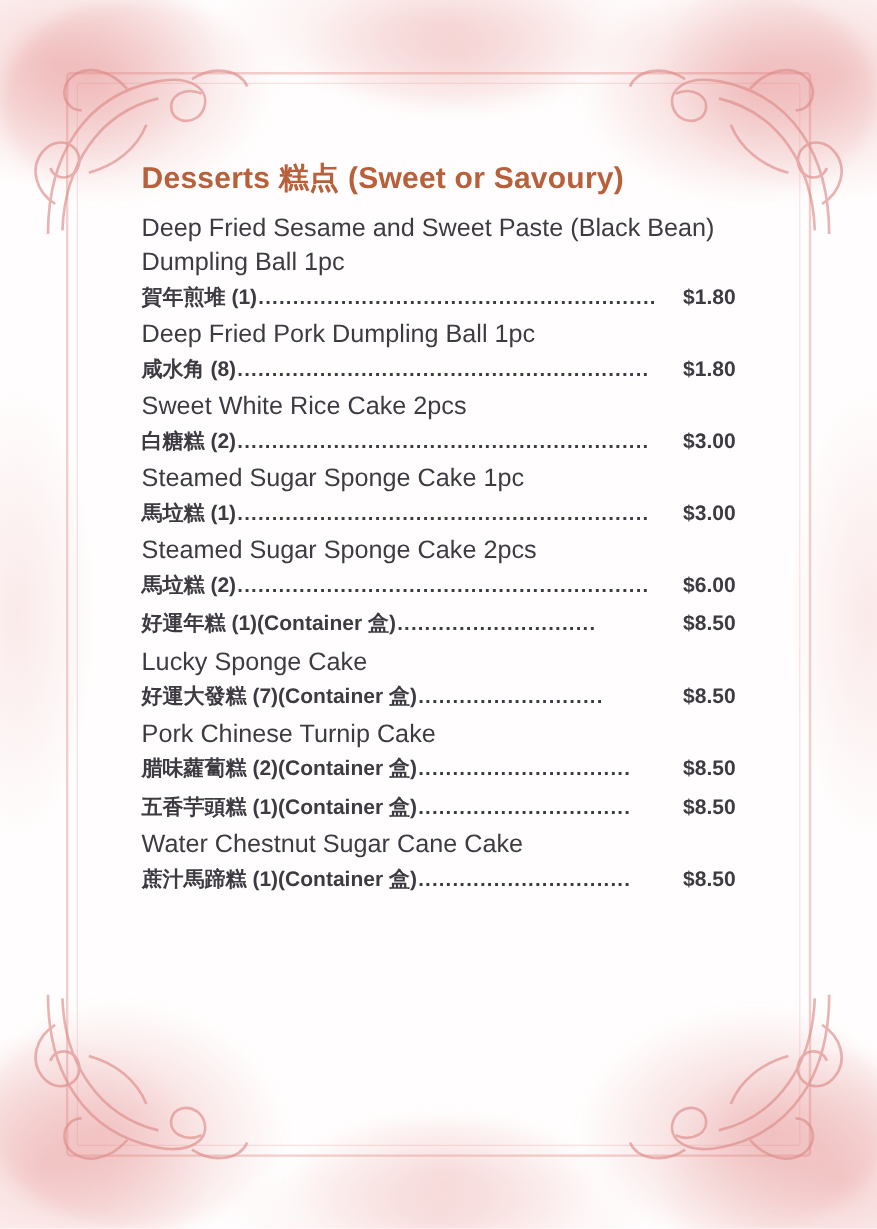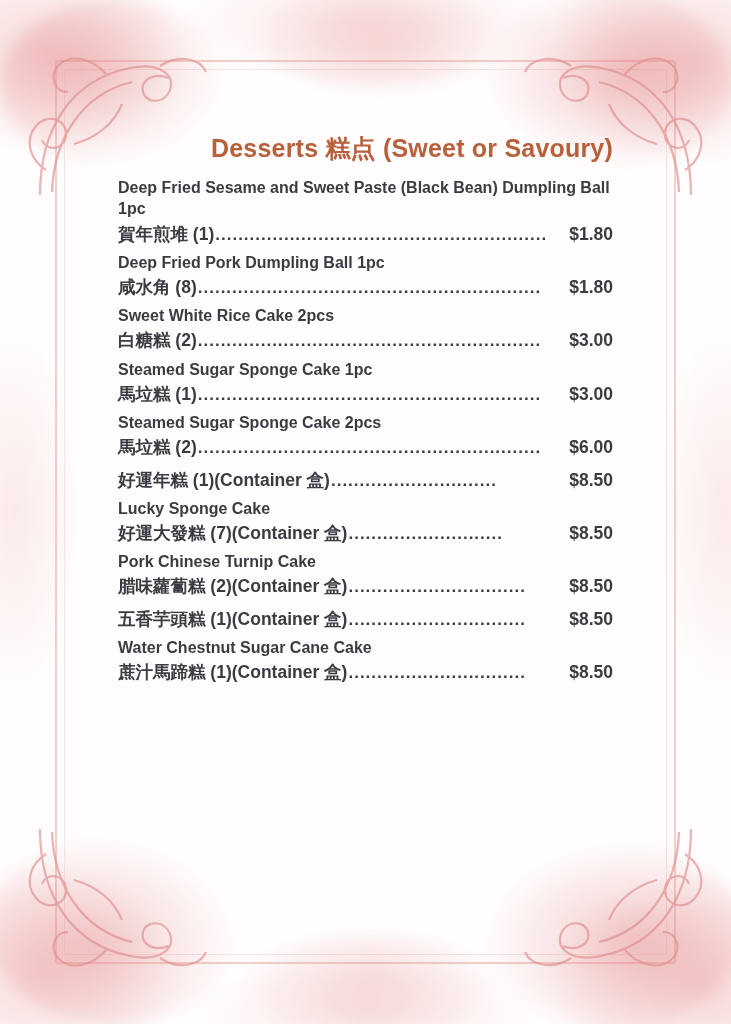--- a/index.html
+++ b/index.html
@@ -61,29 +61,28 @@
     top: 132px;
     width: 495px;
   }
   .section-title {
     color: #b8603a;
     font-size: 25px;
     font-weight: bold;
     letter-spacing: 0.2px;
     margin: 0 0 12px 0;
     white-space: nowrap;
-    text-align: right;
   }
   .item {
     margin-bottom: 4px;
   }
   .item-en {
     color: #3e3a42;
-    font-size: 16px;
-    font-weight: bold;
+    font-size: 21px;
+    font-weight: normal;
     line-height: 1.33;
     margin: 0;
   }
   .item-row {
     display: flex;
     align-items: baseline;
     color: #3e3a42;
     font-size: 17.5px;
     font-weight: bold;
     line-height: 1.6;

